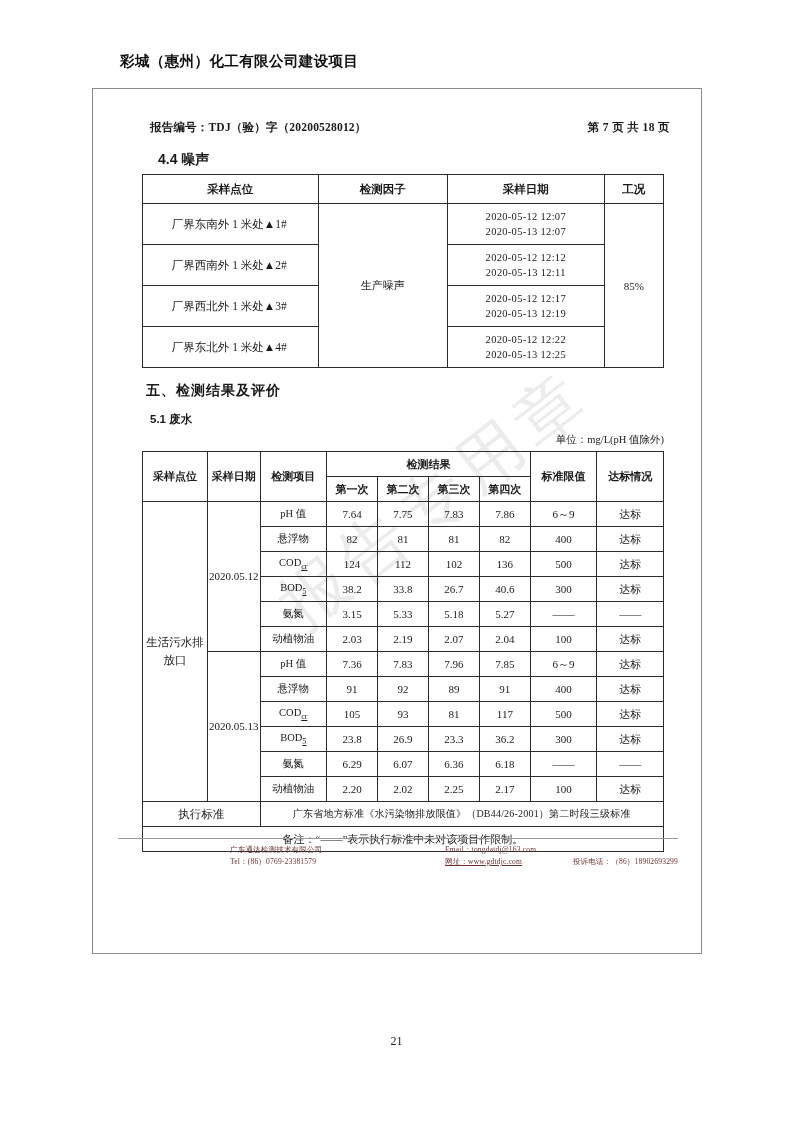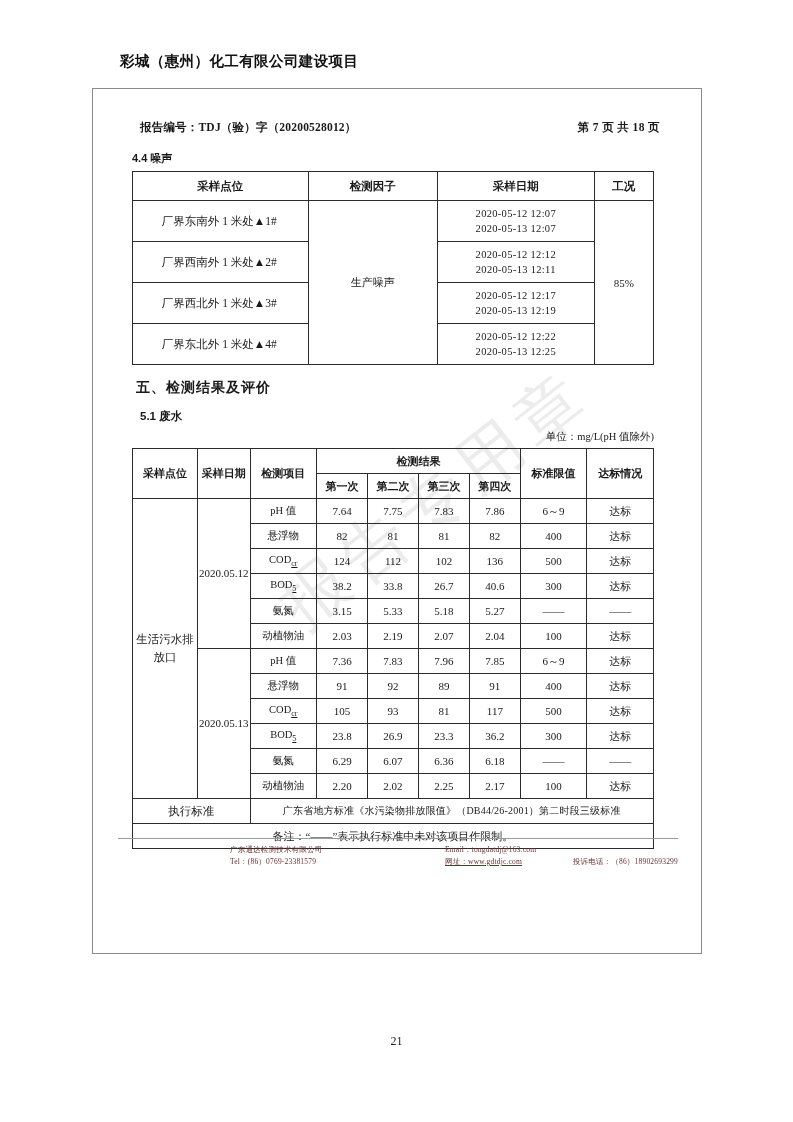--- a/index.html
+++ b/index.html
@@ -34,42 +34,42 @@
     position: absolute;
     left: 92px;
     top: 88px;
     width: 610px;
     height: 866px;
     border: 1px solid #8a8a8a;
     box-sizing: border-box;
   }
   .inner {
     position: absolute;
-    left: 112px;
+    left: 122px;
     top: 120px;
     width: 560px;
   }
   .report-line {
     display: flex;
     justify-content: space-between;
     align-items: baseline;
     font-size: 11.5px;
     font-weight: bold;
     font-family: "Liberation Serif", serif;
     padding: 0 12px 0 28px;
     margin-bottom: 16px;
   }
   .report-no { letter-spacing: 0.2px; }
   .page-no { letter-spacing: 0.4px; }
 
   .sec-title {
     font-family: "Liberation Sans", sans-serif;
-    font-size: 11px;
+    font-size: 14px;
     font-weight: bold;
-    margin: 0 0 5px 20px;
+    margin: 0 0 5px 36px;
   }
   .sec-title.big {
     font-size: 14px;
     margin: 14px 0 8px 24px;
     letter-spacing: 1px;
   }
   .sec-title.sub {
     font-size: 11.5px;
     margin: 12px 0 6px 28px;
   }

